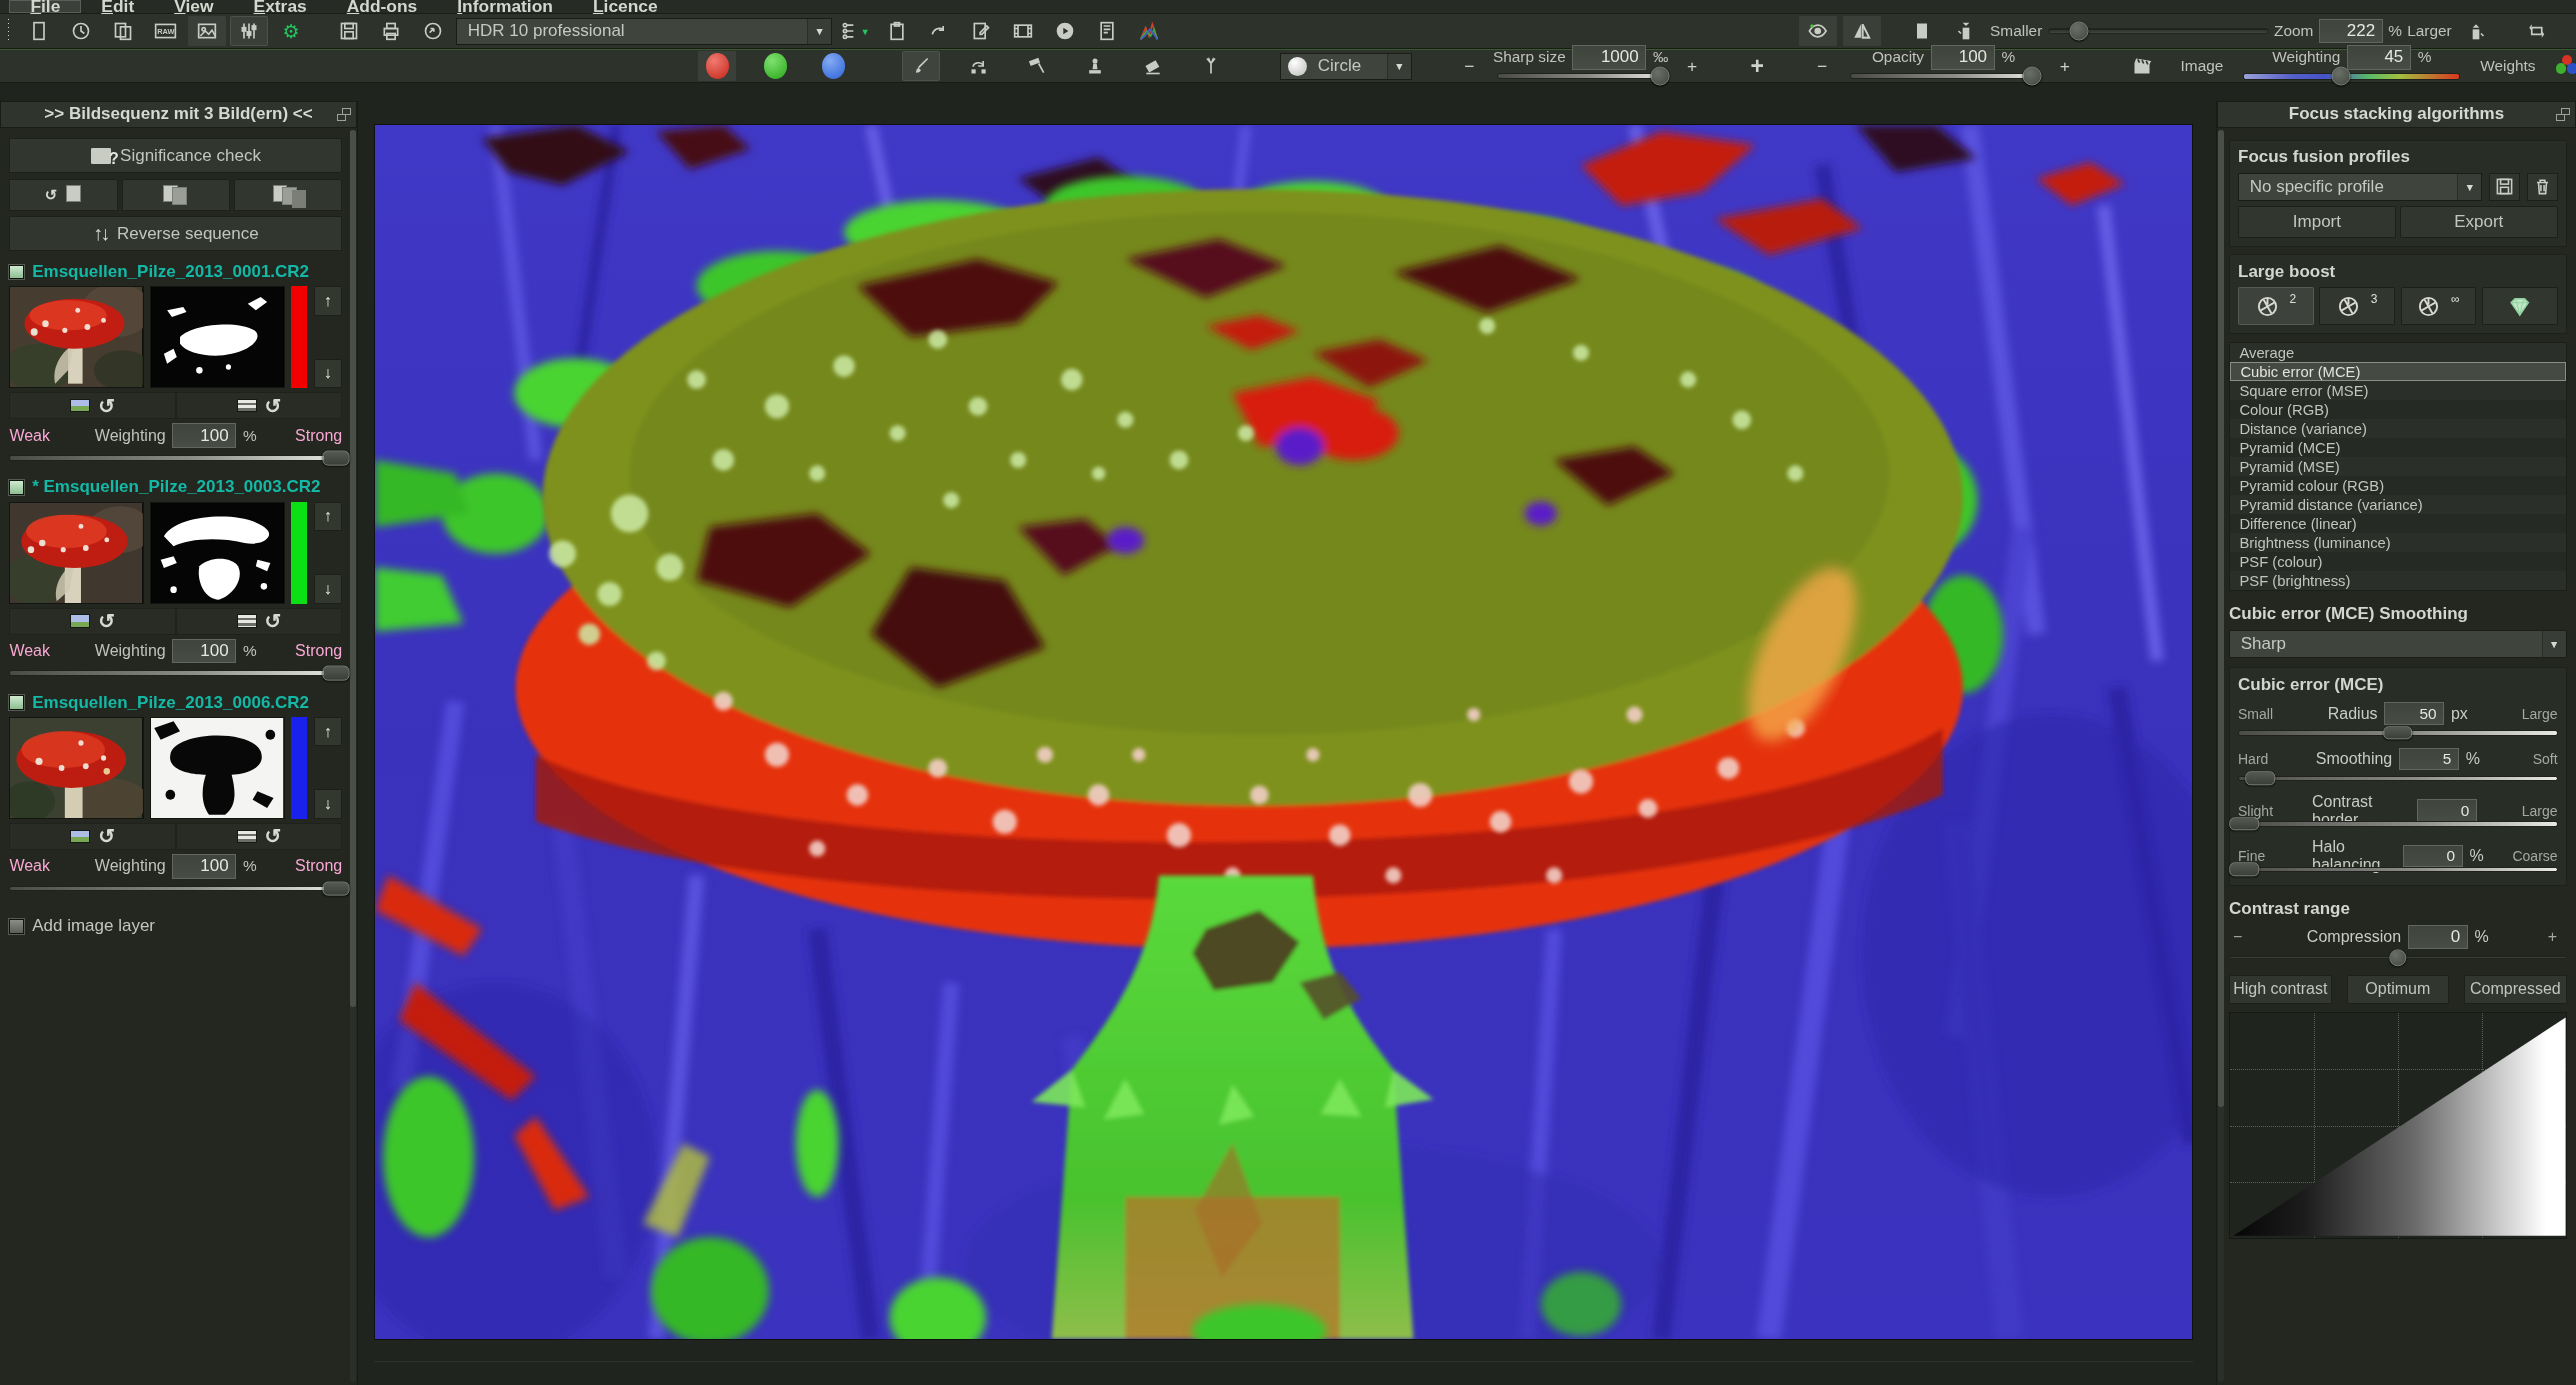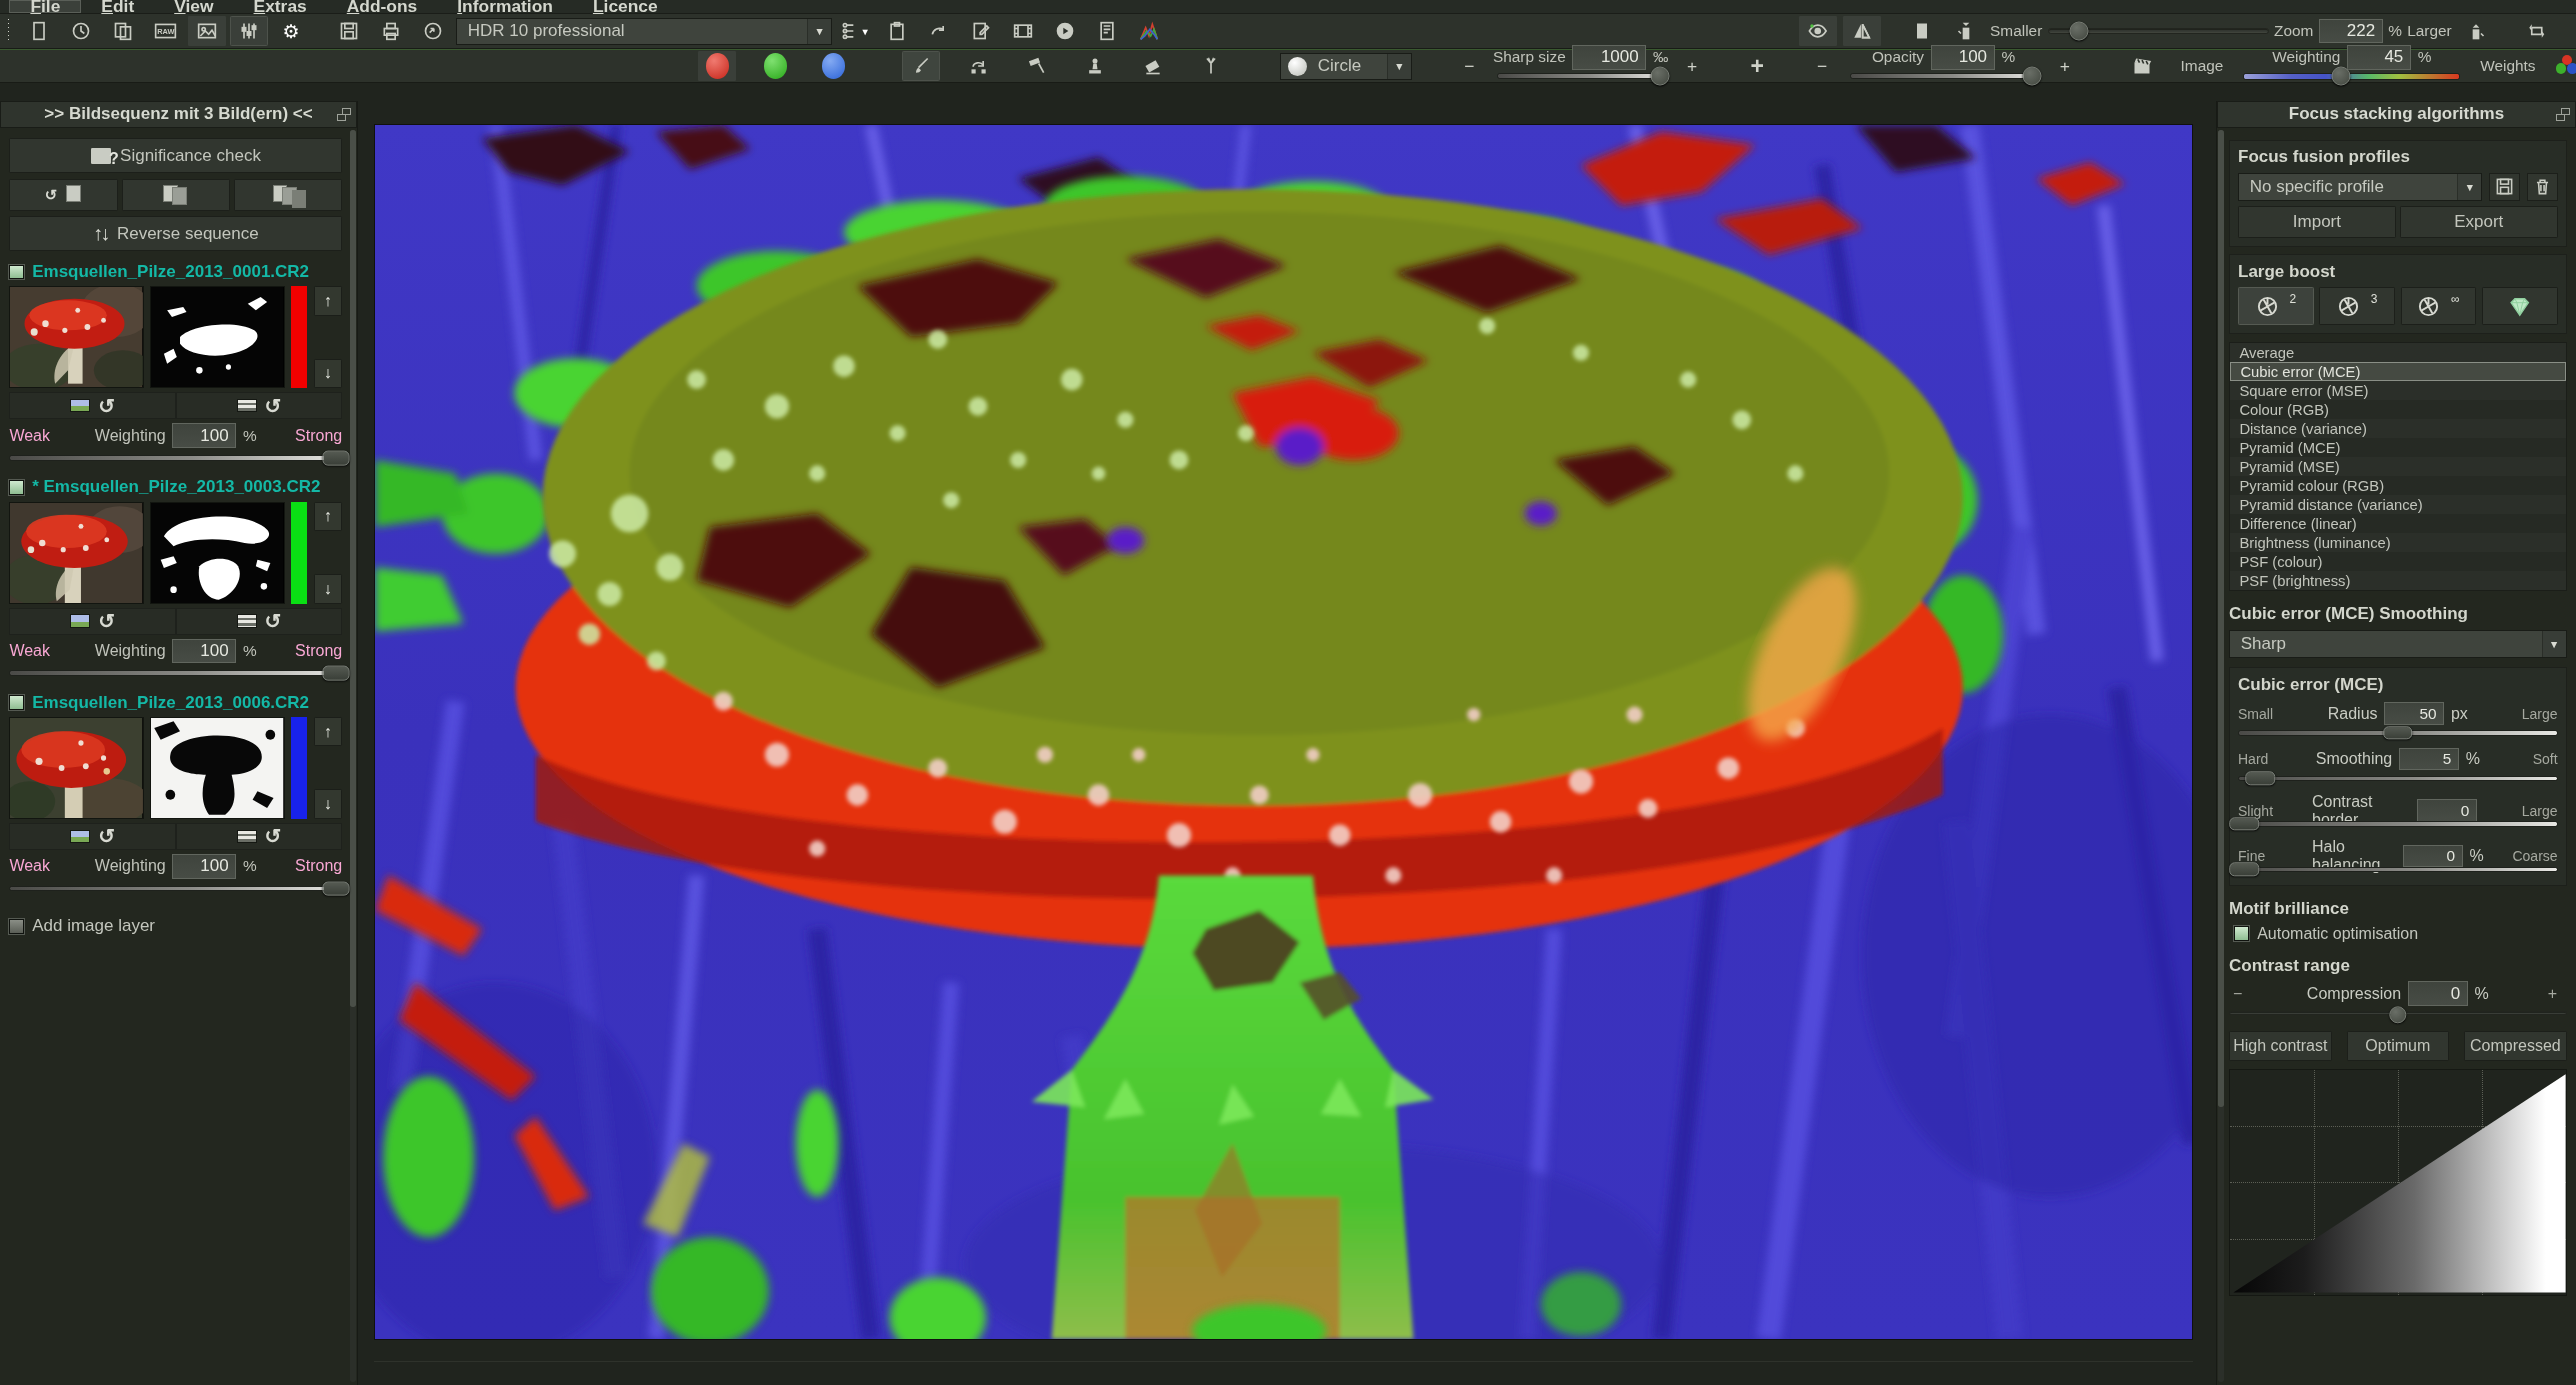--- a/index.html
+++ b/index.html
@@ -29,21 +29,21 @@
   }
   .toolbar1 { height:35px; padding:0 6.7px; gap:4px; }
   .toolbar2 { height:34px; padding-left:698px; gap:20px; border-top:1.3px solid #3a5a30; }
   .drag-handle {
     width:4px; height:70%; margin-right:5.4px;
     background-image:repeating-linear-gradient(#cfd2c9 0 1.3px, transparent 1.3px 4px);
     background-size:1.3px 100%; background-repeat:no-repeat; background-position:1.3px 0;
   }
   .tbtn {
     min-width:38px; height:29.5px; display:flex; align-items:center; justify-content:center;
-    border-radius:1.3px; color:#ffffff; font-size:19px;
+    border-radius:1.3px; color:#22c55e; font-size:19px;
   }
   .tbtn svg { stroke:#c9ccc3; fill:none; stroke-width:2; }
   .tbtn.active { background:#3f453e; border:0.7px solid #4d524b; }
   .tbtn.grouped { background:#3a3f39; }
   .vgap { width:12px; }
   .dropdown {
     height:27px; background:#3f443d; border:0.7px solid #191c17; display:flex;
     align-items:center; color:#c6c9c0; font-size:17px; position:relative;
   }
   .dropdown .dd-label { flex:1; padding:0 10.7px; white-space:nowrap; overflow:hidden; }
@@ -1141,27 +1141,20 @@
             </span>
             <span class="pr">Coarse</span>
           </div>
           <div class="hslider">
             <div class="track-grad" style="top:4.7px"></div>
             <div class="knob-pill" style="left: 2%;"></div>
           </div>
         </div>
       </div>
 
-      <div class="section flat">
-        <div class="sec-title">Motif brilliance</div>
-        <div class="chk-row">
-          <span class="checkbox"></span>
-          <span>Automatic optimisation</span>
-        </div>
-      </div>
 
       <div class="section flat">
         <div class="sec-title">Contrast range</div>
         <div class="comp-row">
           <span class="pm">−</span>
           <span class="pc">
             <span>Compression</span>
             <span class="value-box" style="min-width:60px">0</span>
             <span>%</span>
           </span>

